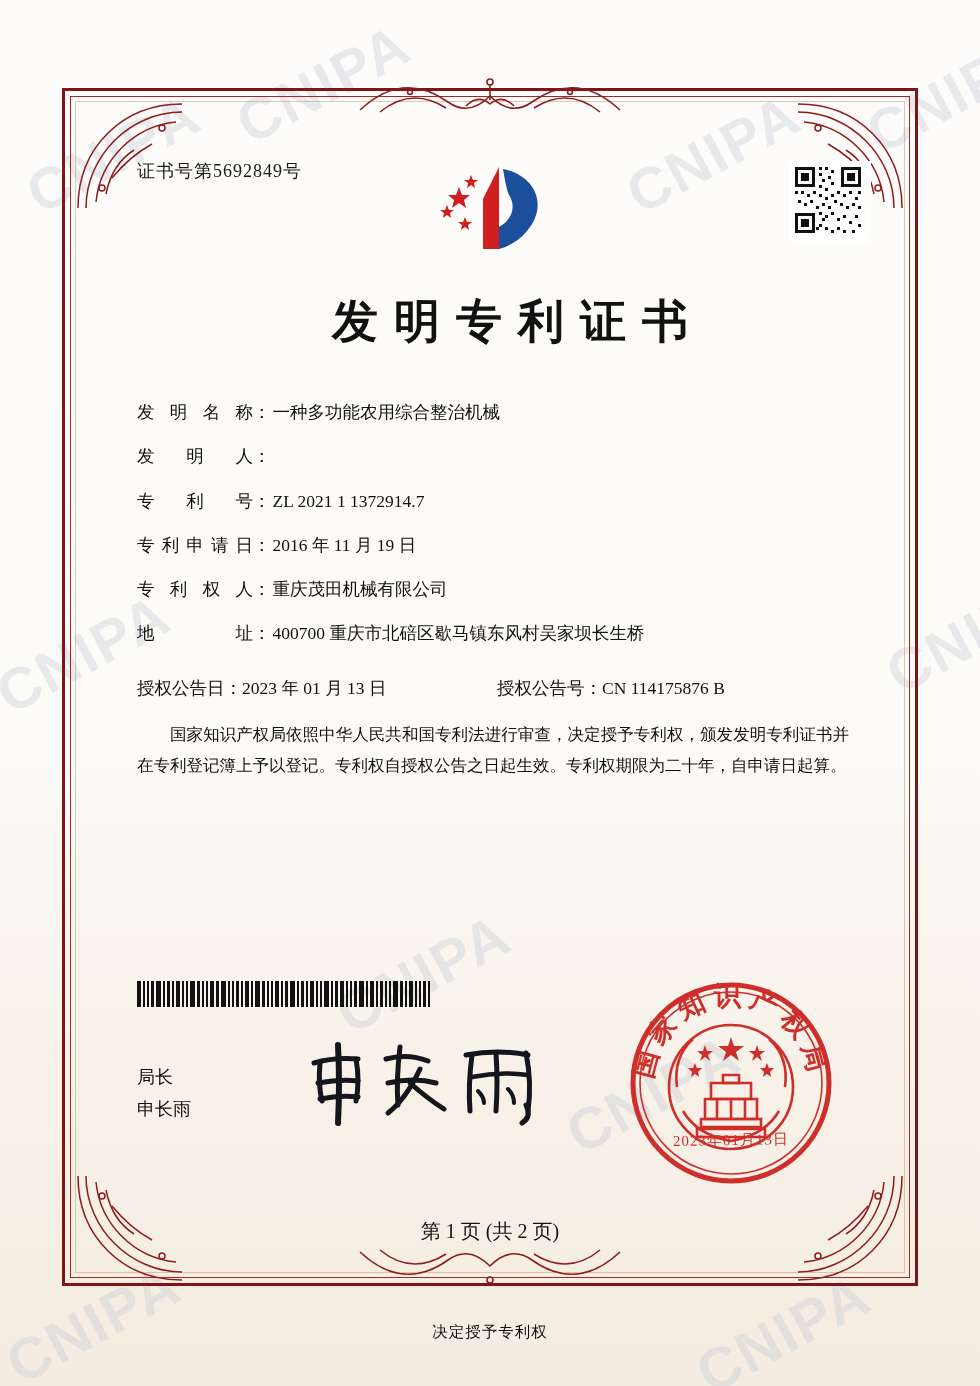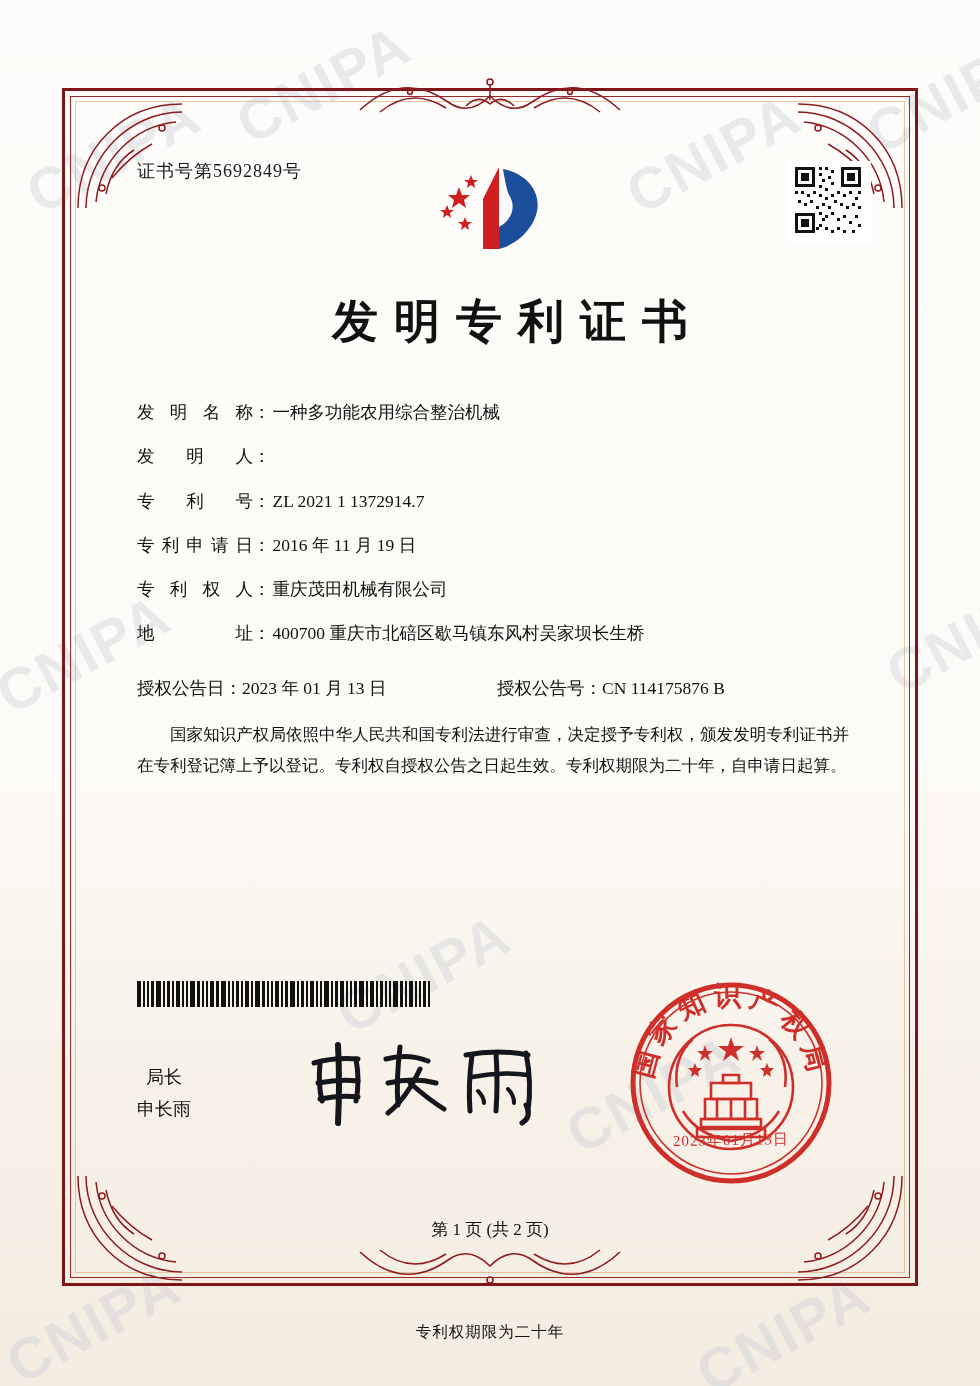--- a/index.html
+++ b/index.html
@@ -190,21 +190,20 @@
   }
 
   
   .sig-labels {
     position: absolute;
     left: 62px;
     top: 960px;
     font-size: 18px;
     line-height: 32px;
     color: #111;
-    text-align: center;
   }
   .sig-script {
     position: absolute;
     left: 225px;
     top: 938px;
     width: 260px;
     height: 90px;
   }
 
   
@@ -226,21 +225,21 @@
     letter-spacing: 1px;
     transform: rotate(-1deg);
   }
 
   .page-num {
     position: absolute;
     left: 0;
     right: 0;
     top: 1117px;
     text-align: center;
-    font-size: 17px;
+    font-size: 20px;
     color: #111;
   }
 
   .footer-note {
     position: absolute;
     left: 0;
     right: 0;
     top: 1322px;
     text-align: center;
     font-size: 15.5px;
@@ -630,14 +629,14 @@
         <text font-family="Liberation Serif, serif" font-size="27" font-weight="700" fill="#cf2f2a" letter-spacing="7">
           <textPath href="#sealArc" startOffset="50%" text-anchor="middle" id="seal-text-path">国家知识产权局</textPath>
         </text>
       </g>
     </svg>
     <div class="seal-date">2023年01月13日</div>
 
     <div class="page-num">第 1 页 (共 2 页)</div>
   </div>
 
-  <div class="footer-note">专利权期限为二十年</div>
+  <div class="footer-note">决定授予专利权</div>
 </div>
 
 </body></html>

